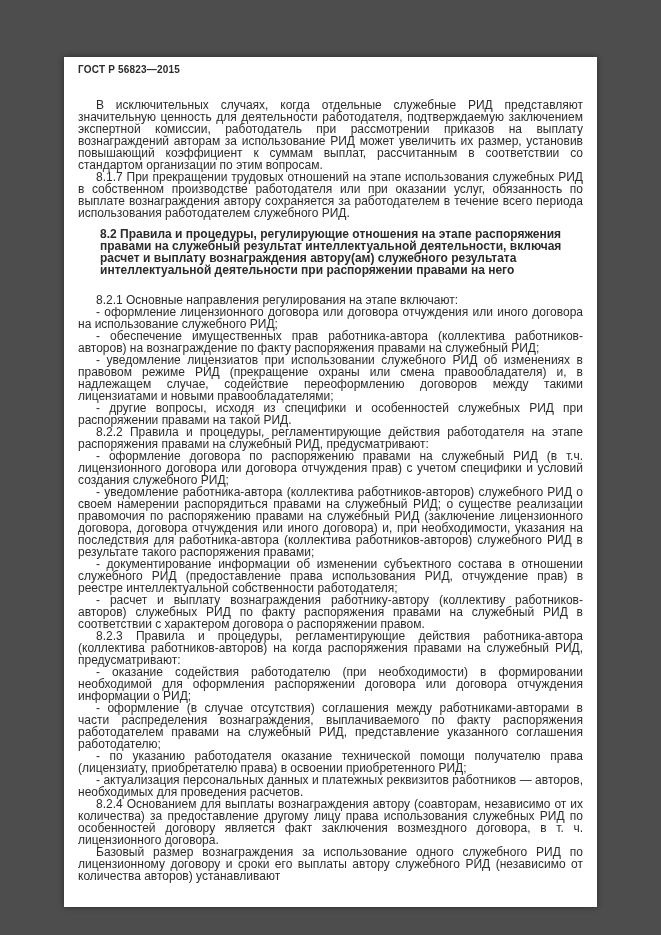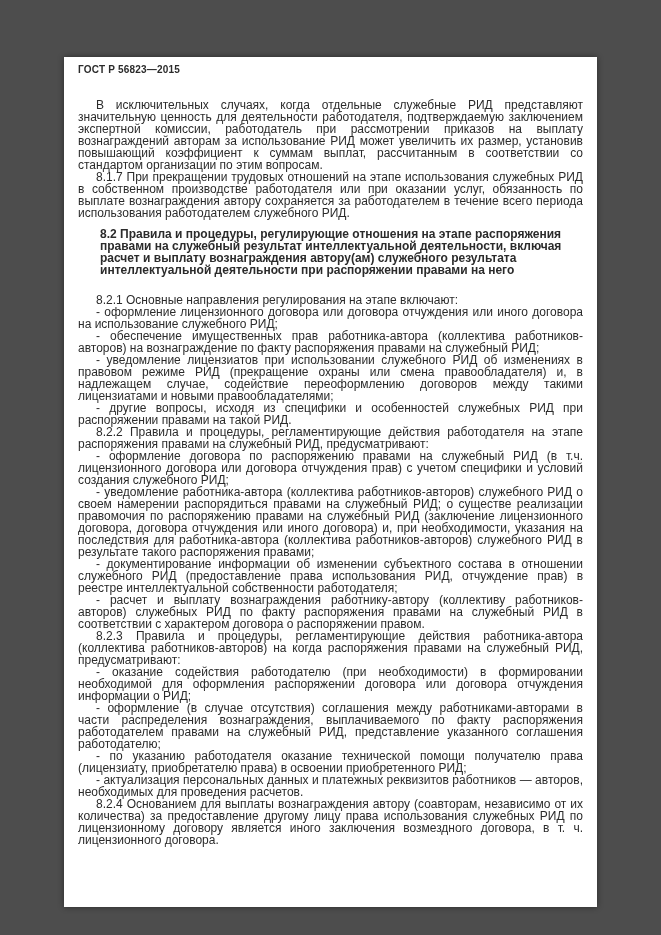--- a/index.html
+++ b/index.html
@@ -76,16 +76,17 @@
       <p class="p-body">8.2.2  Правила и процедуры, регламентирующие действия работодателя на этапе распоряжения правами на служебный РИД, предусматривают:</p>
       <p class="p-body">- оформление договора по распоряжению правами на служебный РИД (в т.ч. лицензионного договора или договора отчуждения прав) с учетом специфики и условий создания служебного РИД;</p>
       <p class="p-body">- уведомление работника-автора (коллектива работников-авторов) служебного РИД о своем намерении распорядиться правами на служебный РИД; о существе реализации правомочия по распоряжению правами на служебный РИД (заключение лицензионного договора, договора отчуждения или иного договора) и, при необходимости, указания на последствия для работника-автора (коллектива работников-авторов) служебного РИД в результате такого распоряжения правами;</p>
       <p class="p-body">- документирование информации об изменении субъектного состава в отношении служебного РИД (предоставление права использования РИД, отчуждение прав) в реестре интеллектуальной собственности работодателя;</p>
       <p class="p-body">- расчет и выплату вознаграждения работнику-автору (коллективу работников-авторов) служебных РИД по факту распоряжения правами на служебный РИД в соответствии с характером договора о распоряжении правом.</p>
       <p class="p-body">8.2.3  Правила и процедуры, регламентирующие действия работника-автора (коллектива работников-авторов) на когда распоряжения правами на служебный РИД, предусматривают:</p>
       <p class="p-body">- оказание содействия работодателю (при необходимости) в формировании необходимой для оформления распоряжении договора или договора отчуждения информации о РИД;</p>
       <p class="p-body">- оформление (в случае отсутствия) соглашения между работниками-авторами в части распределения вознаграждения, выплачиваемого по факту распоряжения работодателем правами на служебный РИД, представление указанного соглашения работодателю;</p>
       <p class="p-body">- по указанию работодателя оказание технической помощи получателю права (лицензиату, приобретателю права) в освоении приобретенного РИД;</p>
       <p class="p-body">- актуализация персональных данных и платежных реквизитов работников — авторов, необходимых для проведения расчетов.</p>
-      <p class="p-body">8.2.4  Основанием для выплаты вознаграждения автору (соавторам, независимо от их количества) за предоставление другому лицу права использования служебных РИД по лицензионному договору является иного заключения возмездного договора, в т. ч. лицензионного договора.</p>
+      <p class="p-body">8.2.4  Основанием для выплаты вознаграждения автору (соавторам, независимо от их количества) за предоставление другому лицу права использования служебных РИД по особенностей договору является факт заключения возмездного договора, в т. ч. лицензионного договора.</p>
+      <p class="p-body">Базовый размер вознаграждения за использование одного служебного РИД по лицензионному договору и сроки его выплаты автору служебного РИД (независимо от количества авторов) устанавливают</p>
     </div>
   </div>
 </div>
 
 </body></html>

